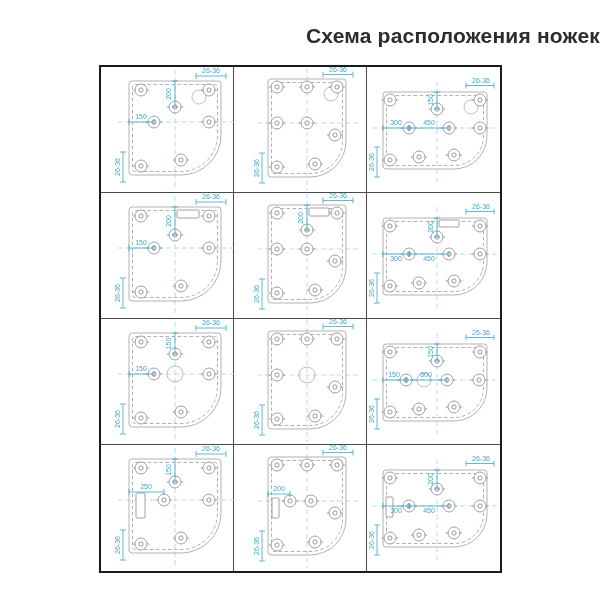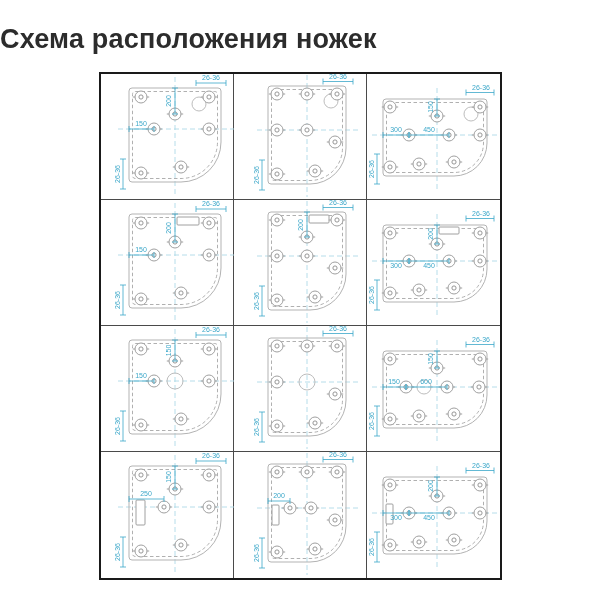--- a/index.html
+++ b/index.html
@@ -1,21 +1,21 @@
 <!DOCTYPE html>
 <html><head>
 <meta charset="utf-8">
 <style>
   html,body{margin:0;padding:0;background:#ffffff;width:600px;height:600px;overflow:hidden;}
   body{font-family:"Liberation Sans", sans-serif;}
   .page{width:600px;height:600px;}
   h1.title{
     margin:24px 0 0 0;
-    text-align:left;
-    font-size:27px;
+    text-align:right;
+    font-size:21px;
     font-weight:600;
     letter-spacing:0.2px;
     color:#2c2c2c;
   }
   .grid{
     width:399px;
     margin:17px auto 0 auto;
     display:grid;
     grid-template-columns:repeat(3,133px);
     grid-auto-rows:126px;

